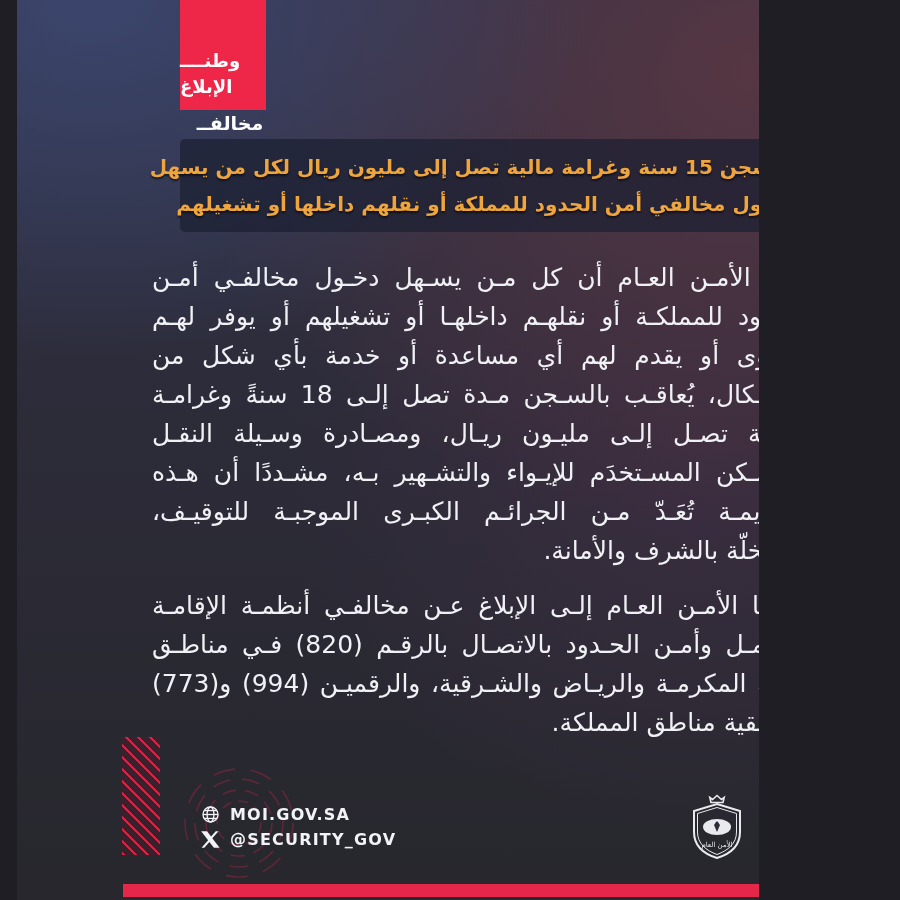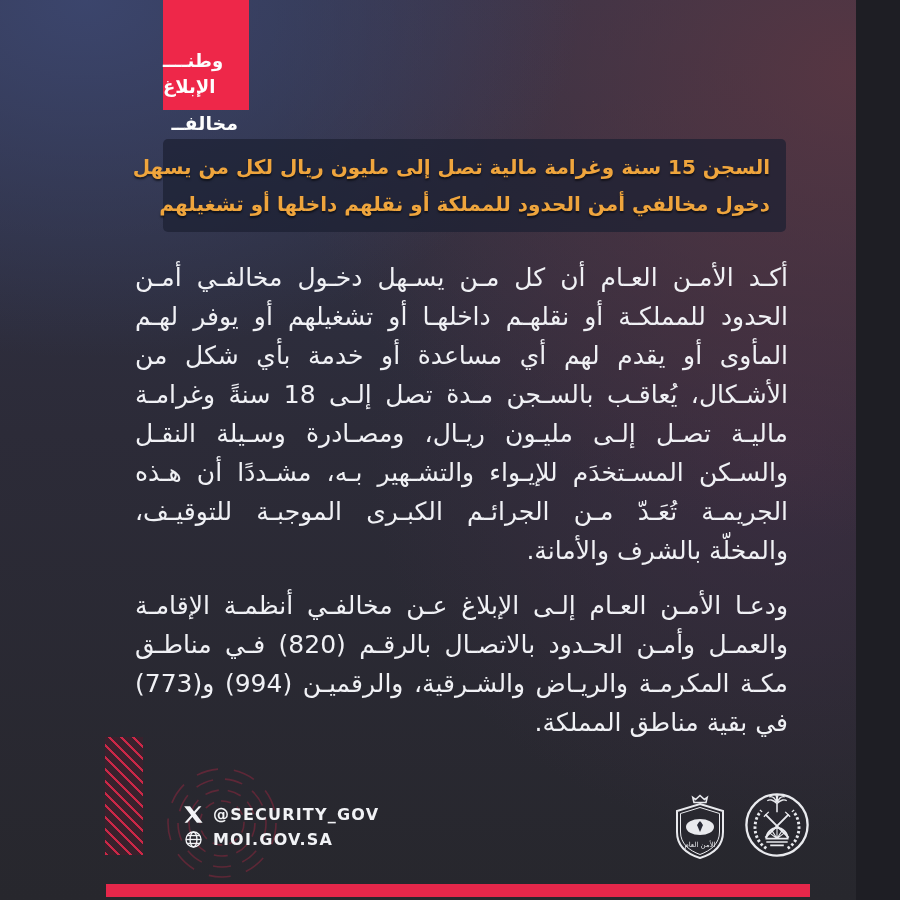--- a/index.html
+++ b/index.html
@@ -1,34 +1,35 @@
 <!DOCTYPE html>
 <html lang="ar"><head>
 <meta charset="utf-8">
 <style>
   html,body{margin:0;padding:0;background:#1e1e24;}
   .canvas{
-    position:relative;width:856px;height:900px;overflow:hidden;
+    position:relative;width:742px;height:900px;overflow:hidden;
     font-family:"DejaVu Sans",sans-serif;
     background:
       radial-gradient(900px 650px at 10% 0%, rgba(60,70,110,0.95) 0%, rgba(60,70,110,0) 55%),
       radial-gradient(950px 750px at 100% 8%, rgba(88,54,66,0.95) 0%, rgba(88,54,66,0) 62%),
       radial-gradient(700px 650px at 92% 50%, rgba(62,46,66,0.8) 0%, rgba(62,46,66,0) 60%),
       linear-gradient(180deg,#31344a 0%,#2c2b38 48%,#27272d 100%);
+    margin-left: 17px;
   }
   .abs{position:absolute;}
   
   .brand-box{
     left:163px;top:0;width:86px;height:110px;background:#ee2749;
     display:flex;flex-direction:column;justify-content:flex-end;align-items:flex-end;
     padding:0 8px 10px 0;box-sizing:border-box;direction:rtl;
   }
   .brand-word{color:#fdfdfd;font-weight:bold;font-size:18px;line-height:26px;white-space:nowrap;}
   .brand-below{
-    left:150px;top:112px;width:90px;text-align:right;direction:rtl;
+    left:169px;top:112px;width:90px;text-align:center;direction:rtl;
     color:#fdfdfd;font-weight:bold;font-size:19px;padding-right:2px;box-sizing:border-box;
   }
   
   .headline-box{
     left:163px;top:139px;width:623px;height:93px;background:rgba(28,32,50,0.72);
     border-radius:5px;display:flex;flex-direction:column;justify-content:center;
     padding:6px 16px;box-sizing:border-box;direction:rtl;
   }
   .headline-line{
     color:#efa53d;font-weight:bold;font-size:20px;line-height:37px;text-align:left;
@@ -104,37 +105,37 @@
       <circle cx="60" cy="60" r="22" stroke-dasharray="10 7"></circle>
       <circle cx="60" cy="60" r="33" stroke-dasharray="14 9"></circle>
       <circle cx="60" cy="60" r="44" stroke-dasharray="18 12"></circle>
       <circle cx="60" cy="60" r="54" stroke-dasharray="22 16"></circle>
     </g>
   </svg>
 
   <div class="abs social">
     <div class="social-row">
       <span class="social-icon">
-        <svg viewBox="0 0 24 24" width="19" height="19">
-          <path fill="#f2f3f6" d="M18.6 1.6h3.5l-7.8 8.9 9.2 12h-7.2l-5.7-7.3-6.4 7.3H.7l8.3-9.5L.2 1.6h7.4l5.1 6.7 5.9-6.7z"></path>
-        </svg>
-      </span>
-      <span class="social-label">@SECURITY_GOV</span>
-    </div>
-    <div class="social-row">
-      <span class="social-icon">
         <svg viewBox="0 0 24 24" width="19" height="19" fill="none" stroke="#f2f3f6" stroke-width="1.7">
           <circle cx="12" cy="12" r="9.5"></circle>
           <ellipse cx="12" cy="12" rx="4.3" ry="9.5"></ellipse>
           <line x1="2.5" y1="12" x2="21.5" y2="12"></line>
           <line x1="4" y1="7" x2="20" y2="7"></line>
           <line x1="4" y1="17" x2="20" y2="17"></line>
         </svg>
       </span>
       <span class="social-label">MOI.GOV.SA</span>
+    </div>
+    <div class="social-row">
+      <span class="social-icon">
+        <svg viewBox="0 0 24 24" width="19" height="19">
+          <path fill="#f2f3f6" d="M18.6 1.6h3.5l-7.8 8.9 9.2 12h-7.2l-5.7-7.3-6.4 7.3H.7l8.3-9.5L.2 1.6h7.4l5.1 6.7 5.9-6.7z"></path>
+        </svg>
+      </span>
+      <span class="social-label">@SECURITY_GOV</span>
     </div>
   </div>
 
   <svg class="abs ps-badge" viewBox="0 0 70 66">
     <g fill="none" stroke="#e9eaee" stroke-width="2">
       <path d="M35 10 L58 17 V38 C58 52 48 60 35 64 C22 60 12 52 12 38 V17 Z"></path>
       <path stroke-width="1" d="M35 13.5 L54.5 19.5 V38 C54.5 49.5 46 56.5 35 60.5 C24 56.5 15.5 49.5 15.5 38 V19.5 Z"></path>
       <path stroke-width="1.6" d="M29 8.5 l-1.2-5 2.8 2 4.4-4 4.4 4 2.8-2 -1.2 5 z"></path>
     </g>
     <ellipse cx="35" cy="33" rx="14" ry="8" fill="#e9eaee"></ellipse>

